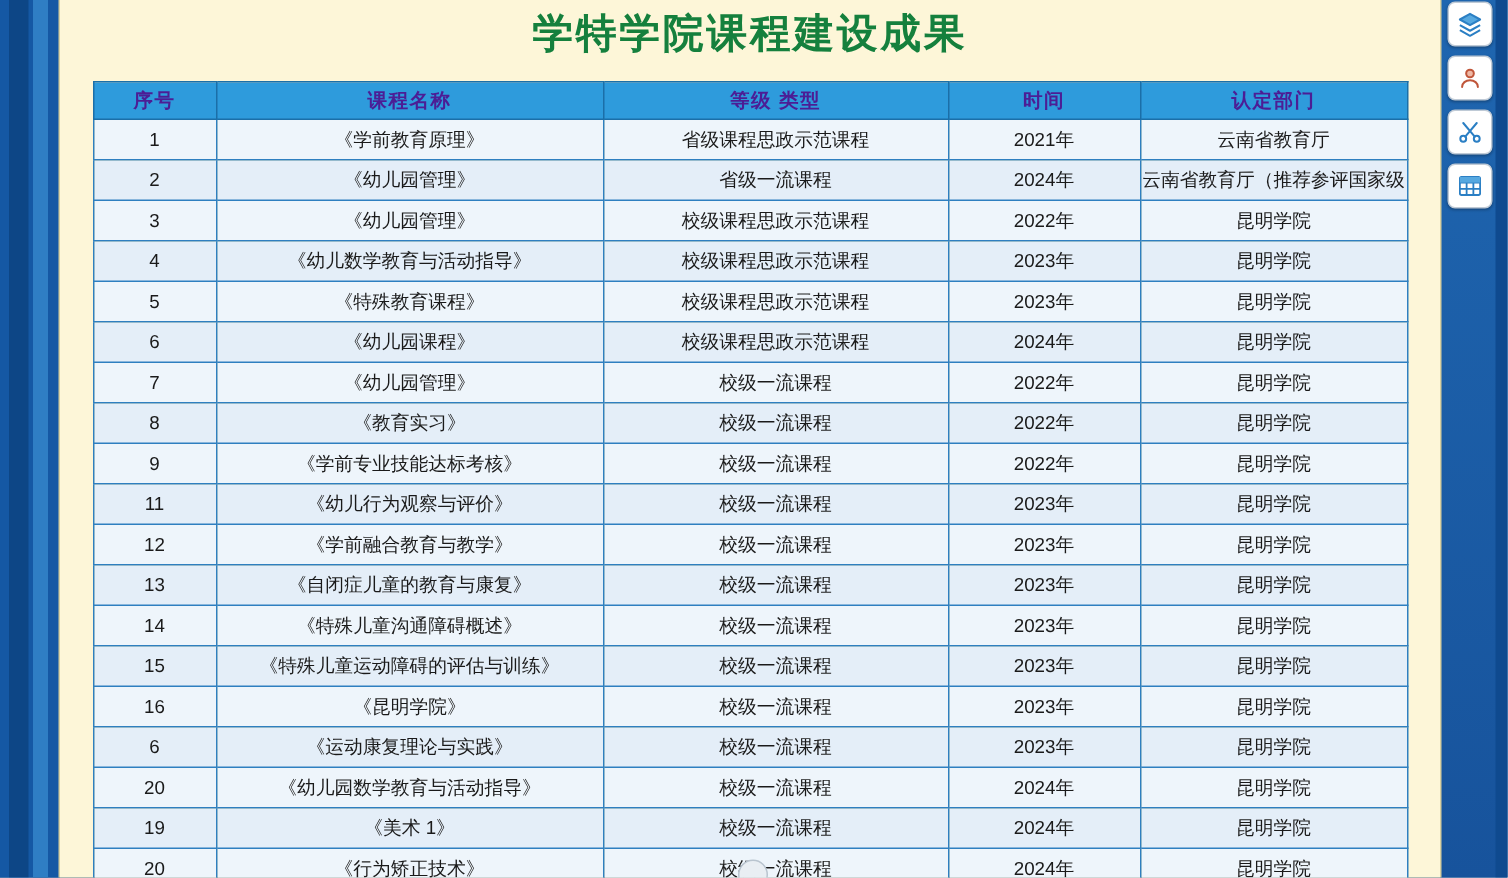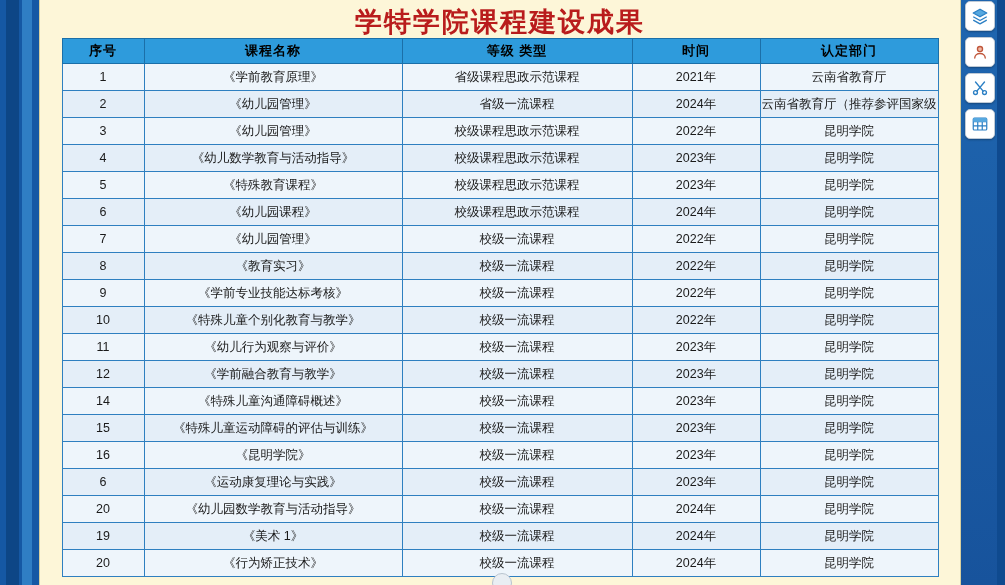--- a/index.html
+++ b/index.html
@@ -59,37 +59,37 @@
     position: absolute;
     left: 40px;
     top: 0;
     width: 920px;
     bottom: 0;
     background: #fdf6d8;
     box-shadow: 0 0 0 1px #d8cf9f;
   }
   .title {
     text-align: center;
-    color: #b91c1c;
+    color: #15803d;
     font-size: 27px;
     font-weight: bold;
     letter-spacing: 2px;
-    padding: 6px 0 0 0;
+    padding: 6px 0 16px 0;
     line-height: 32px;
     font-family: "Liberation Serif", serif;
   }
   table.course-table {
     border-collapse: collapse;
     width: 876px;
     margin: 0 auto;
     table-layout: fixed;
   }
   table.course-table th {
     background: #2e9bdc;
-    color: #000000;
+    color: #4c1d95;
     font-size: 13px;
     font-weight: bold;
     border: 1px solid #1b6fa8;
     height: 22px;
     letter-spacing: 1px;
   }
   table.course-table td {
     border: 1px solid #2e7fc0;
     background: #eef5fb;
     color: #1a1a1a;
@@ -232,36 +232,36 @@
             <td>昆明学院</td>
           </tr>
           <tr>
             <td>9</td>
             <td>《学前专业技能达标考核》</td>
             <td>校级一流课程</td>
             <td>2022年</td>
             <td>昆明学院</td>
           </tr>
           <tr>
-            <td>10</td>
-            <td>《特殊儿童个别化教育与教学》</td>
-            <td>校级一流课程</td>
-            <td>2022年</td>
-            <td>昆明学院</td>
-          </tr>
-          <tr>
             <td>11</td>
             <td>《幼儿行为观察与评价》</td>
             <td>校级一流课程</td>
             <td>2023年</td>
             <td>昆明学院</td>
           </tr>
           <tr>
             <td>12</td>
             <td>《学前融合教育与教学》</td>
+            <td>校级一流课程</td>
+            <td>2023年</td>
+            <td>昆明学院</td>
+          </tr>
+          <tr>
+            <td>13</td>
+            <td>《自闭症儿童的教育与康复》</td>
             <td>校级一流课程</td>
             <td>2023年</td>
             <td>昆明学院</td>
           </tr>
           <tr>
             <td>14</td>
             <td>《特殊儿童沟通障碍概述》</td>
             <td>校级一流课程</td>
             <td>2023年</td>
             <td>昆明学院</td>

